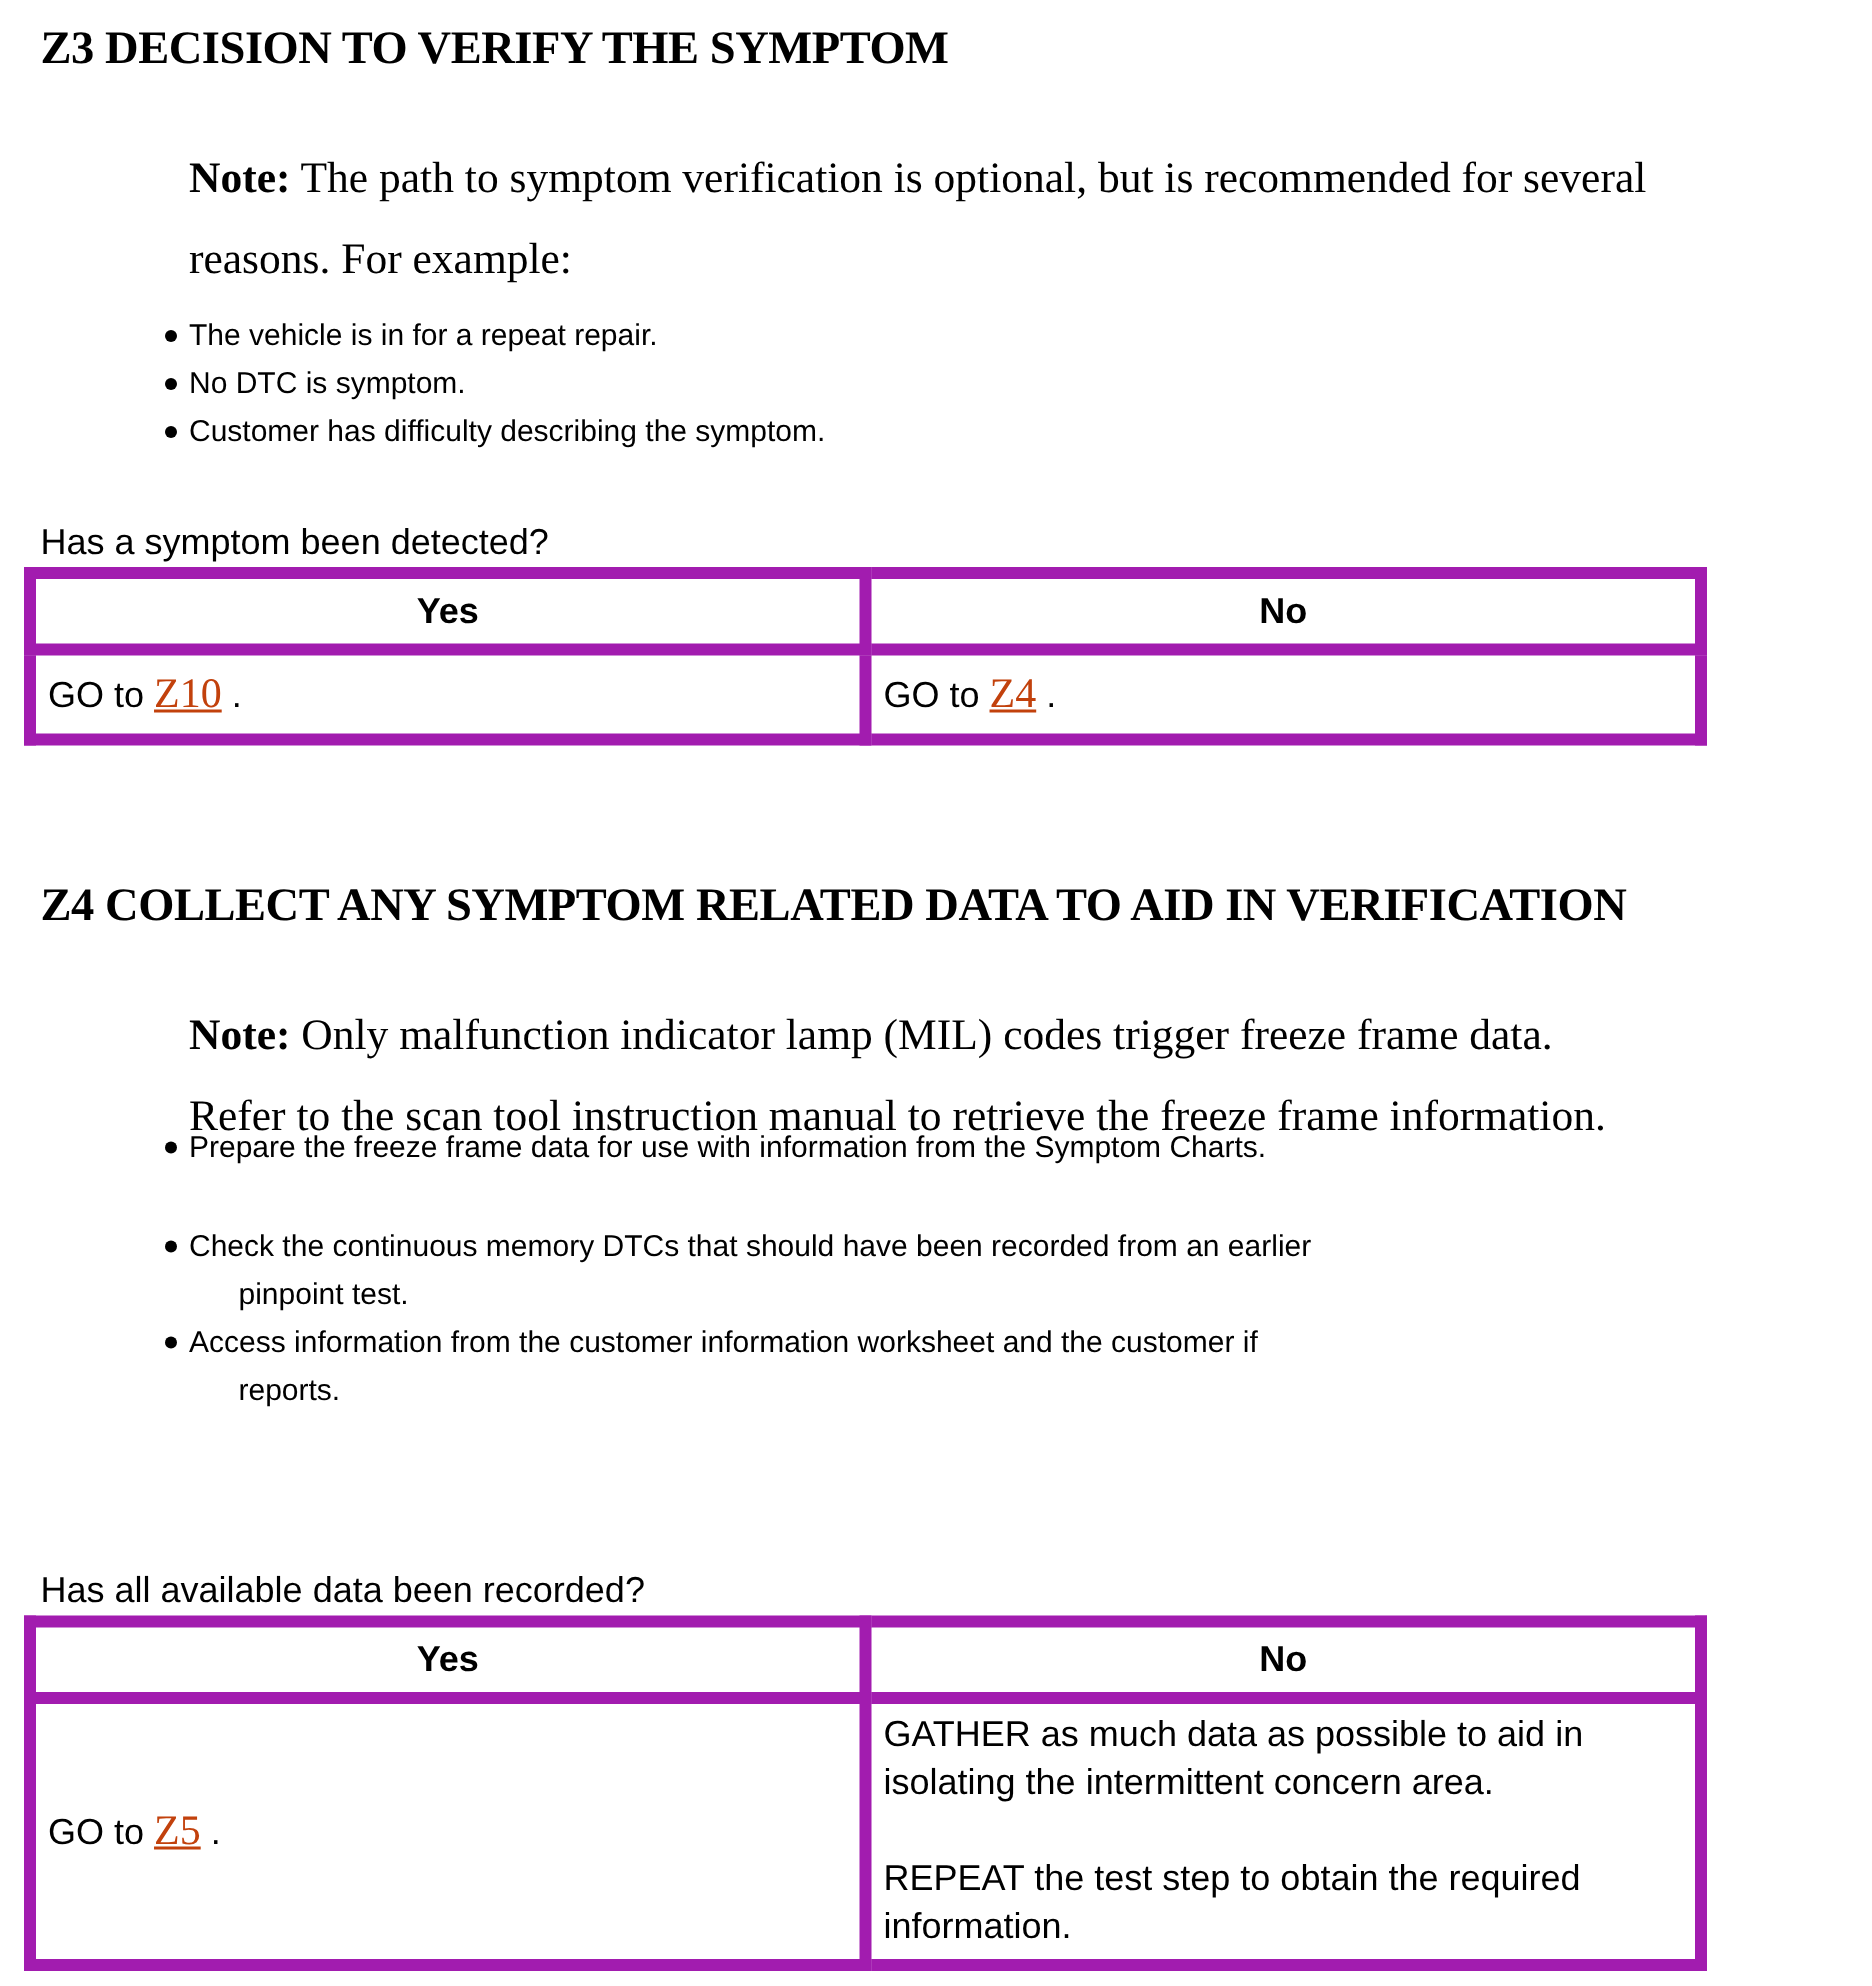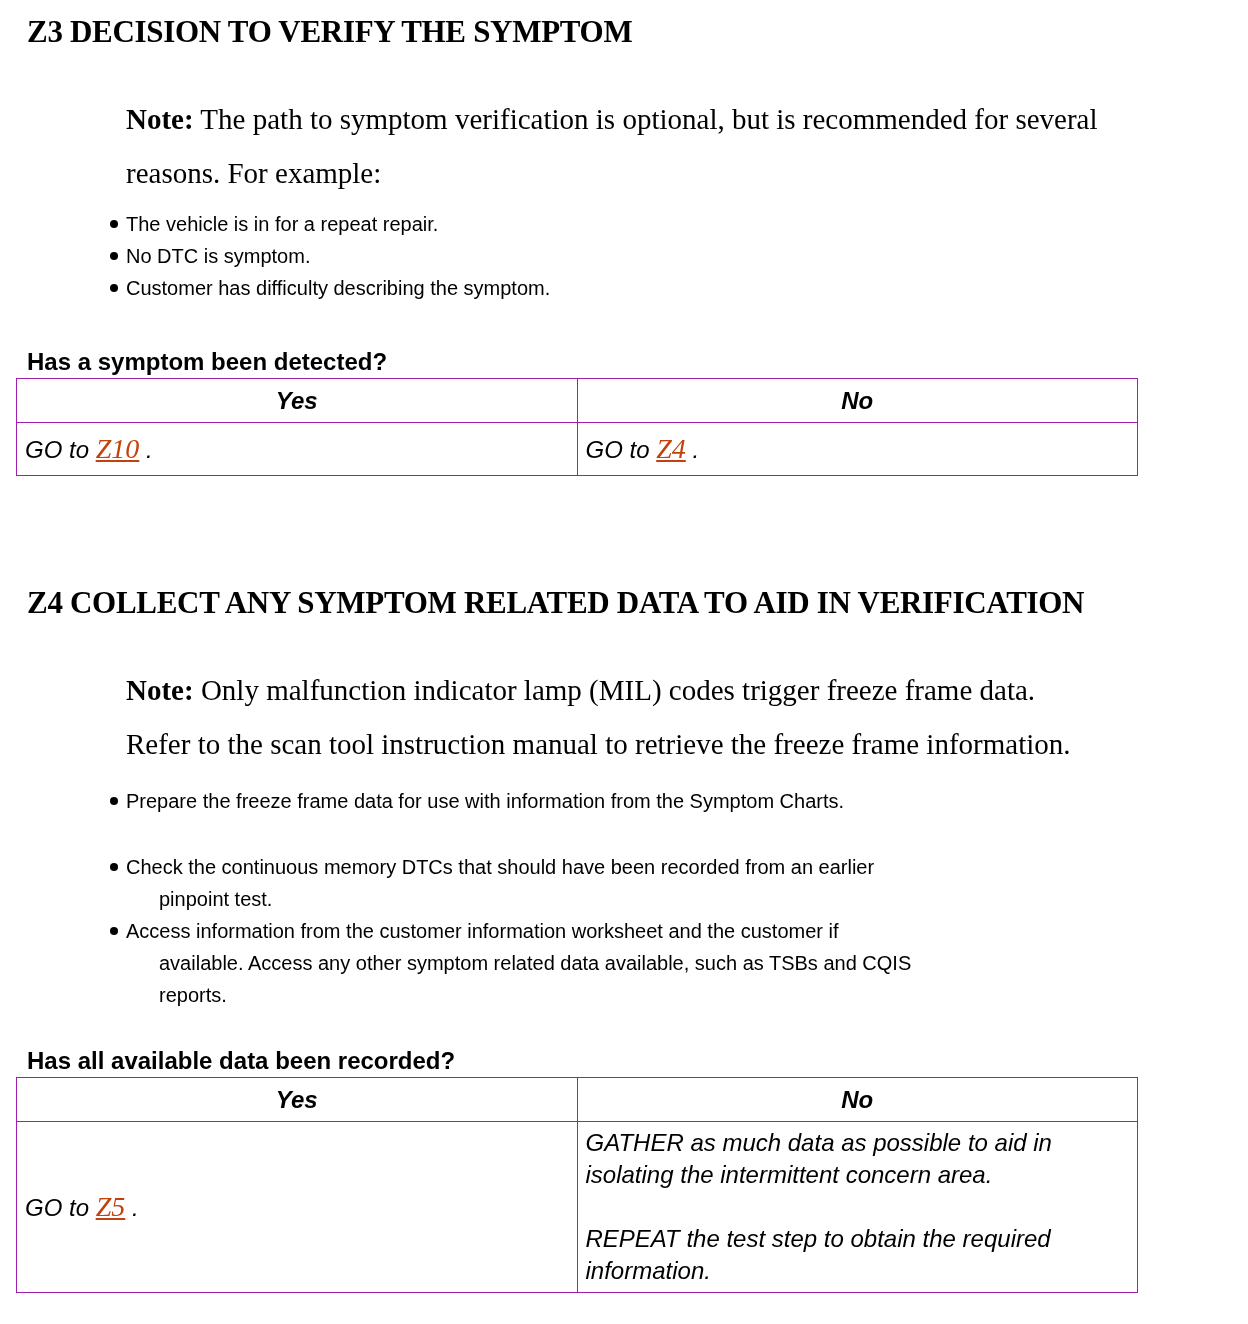--- a/index.html
+++ b/index.html
@@ -4,23 +4,23 @@
 <style>
   html, body { margin: 0; padding: 0; background: #ffffff; }
   body { width: 1248px; height: 1324px; position: relative; overflow: hidden; color: #000; }
   .heading { position: absolute; left: 27px; font-family: "Liberation Serif", serif; font-weight: bold; font-size: 31px; letter-spacing: -0.3px; white-space: nowrap; margin: 0; }
   .note { position: absolute; left: 126px; font-family: "Liberation Serif", serif; font-size: 29px; line-height: 54px; margin: 0; }
   .note b { font-weight: bold; }
   .bullets { position: absolute; left: 108px; margin: 0; padding: 0; list-style: none; font-family: "Liberation Sans", sans-serif; font-size: 20px; }
   .bullets li { position: relative; padding-left: 18px; line-height: 32px; }
   .bullets li .dot { position: absolute; left: 2px; top: 12px; width: 8px; height: 8px; border-radius: 50%; background: #000; }
   .bullets li .cont { display: block; padding-left: 33px; }
-  .question { position: absolute; left: 27px; font-family: "Liberation Sans", sans-serif; font-weight: bold; font-size: 24px; margin: 0; }
+  .question { position: absolute; left: 27px; font-family: "Liberation Sans", sans-serif; font-weight: normal; font-size: 24px; margin: 0; }
   table.dec { position: absolute; left: 16px; width: 1122px; border-collapse: collapse; font-family: "Liberation Sans", sans-serif; font-size: 24px; }
-  table.dec th, table.dec td { border: 1px solid #a21caf; font-style: italic; }
+  table.dec th, table.dec td { border: 8px solid #a21caf; }
   table.dec th { font-weight: bold; text-align: center; height: 43px; padding: 0; width: 50%; }
   table.dec td { text-align: left; padding: 4px 8px; vertical-align: middle; line-height: 32px; }
   .link { font-family: "Liberation Serif", serif; font-size: 28px; text-decoration: underline; color: #c2410c; cursor: pointer; }
 </style>
 </head>
 <body>
 
 <h2 class="heading" style="top:14px;">Z3 DECISION TO VERIFY THE SYMPTOM</h2>
 
 <p class="note" style="top:92px; width:1040px;"><b>Note:</b><span> The path to symptom verification is optional, but is recommended for several reasons. For example:</span></p>
@@ -43,24 +43,24 @@
     <td style="height:44px;"><span>GO to </span><a class="link">Z10</a><span> .</span></td>
     <td><span>GO to </span><a class="link">Z4</a><span> .</span></td>
   </tr>
 </tbody>
   </table>
 
 <h2 class="heading" style="top:585px;">Z4 COLLECT ANY SYMPTOM RELATED DATA TO AID IN VERIFICATION</h2>
 
 <p class="note" style="top:663px; white-space:nowrap;"><b>Note:</b><span> Only malfunction indicator lamp (MIL) codes trigger freeze frame data.</span><br><span>Refer to the scan tool instruction manual to retrieve the freeze frame information.</span></p>
 
-<ul class="bullets" style="top:785px;">
+<ul class="bullets" style="top:749px;">
   <li style="margin-bottom:34px;"><span class="dot"></span><span>Prepare the freeze frame data for use with information from the Symptom Charts.</span></li>
   <li><span class="dot"></span><span>Check the continuous memory DTCs that should have been recorded from an earlier</span><span class="cont">pinpoint test.</span></li>
-  <li><span class="dot"></span><span>Access information from the customer information worksheet and the customer if</span><span class="cont">available. Access any other symptom related data available, such as TSBs and CQIS</span><span class="cont">reports.</span></li>
+  <li><span class="dot"></span><span>Access information from the customer information worksheet and the customer if</span><span class="cont">reports.</span></li>
 </ul>
 
 <p class="question" style="top:1047px;">Has all available data been recorded?</p>
 
 <table class="dec" style="top:1077px;">
   <tbody>
       <tr>
     <th>Yes</th>
     <th>No</th>
   </tr>

